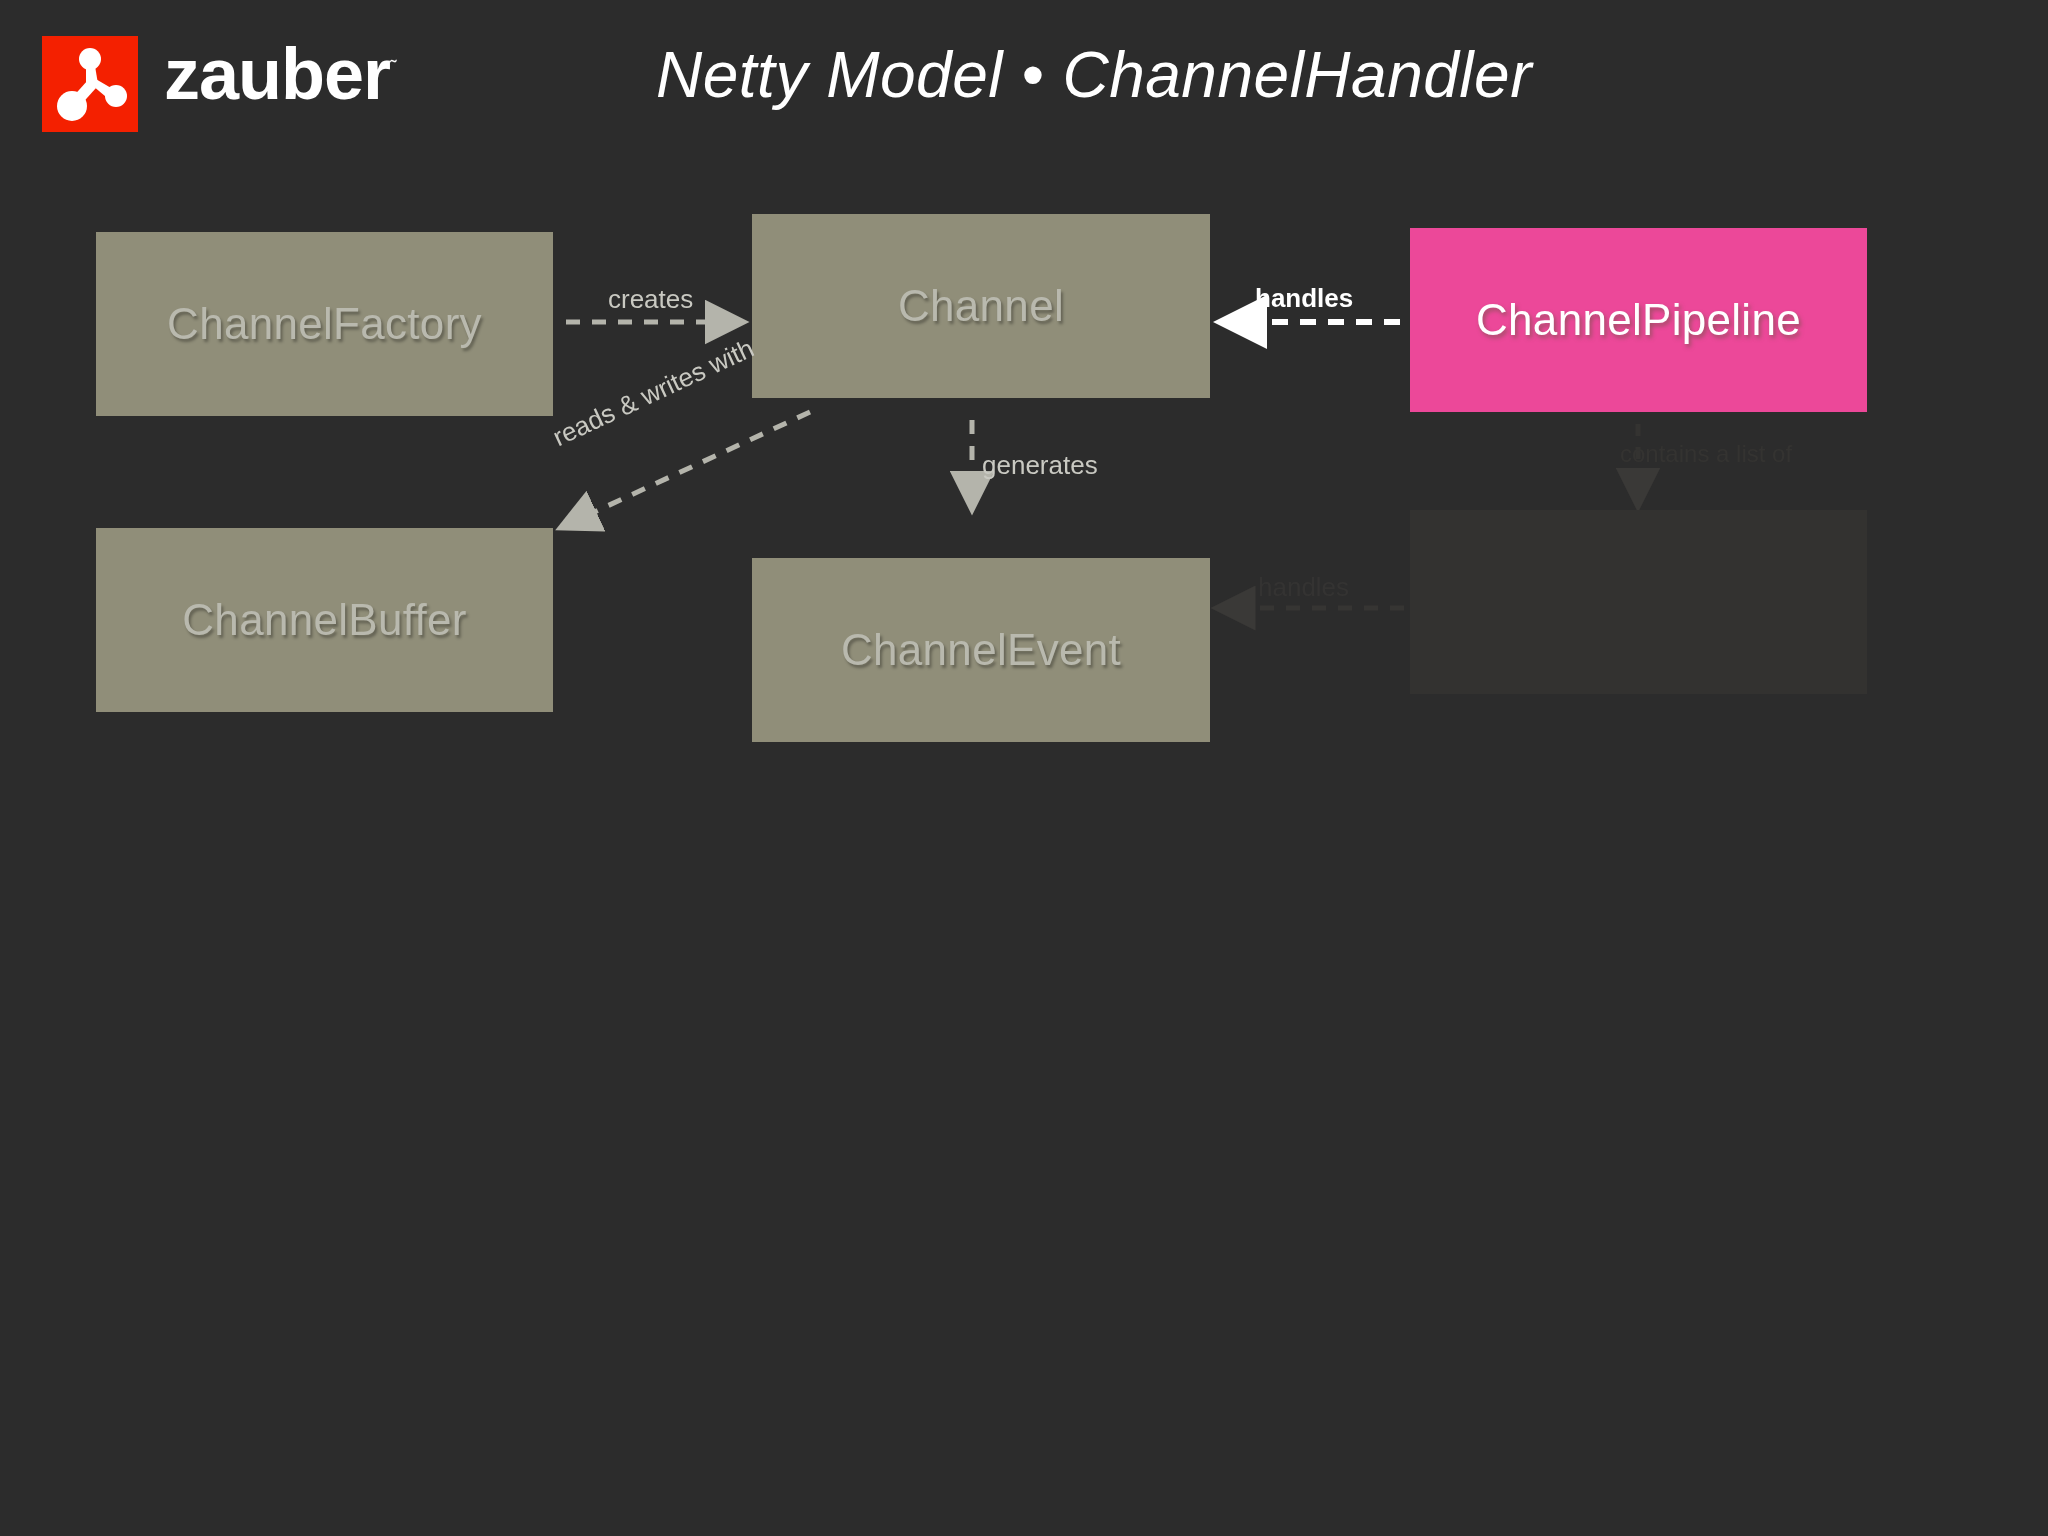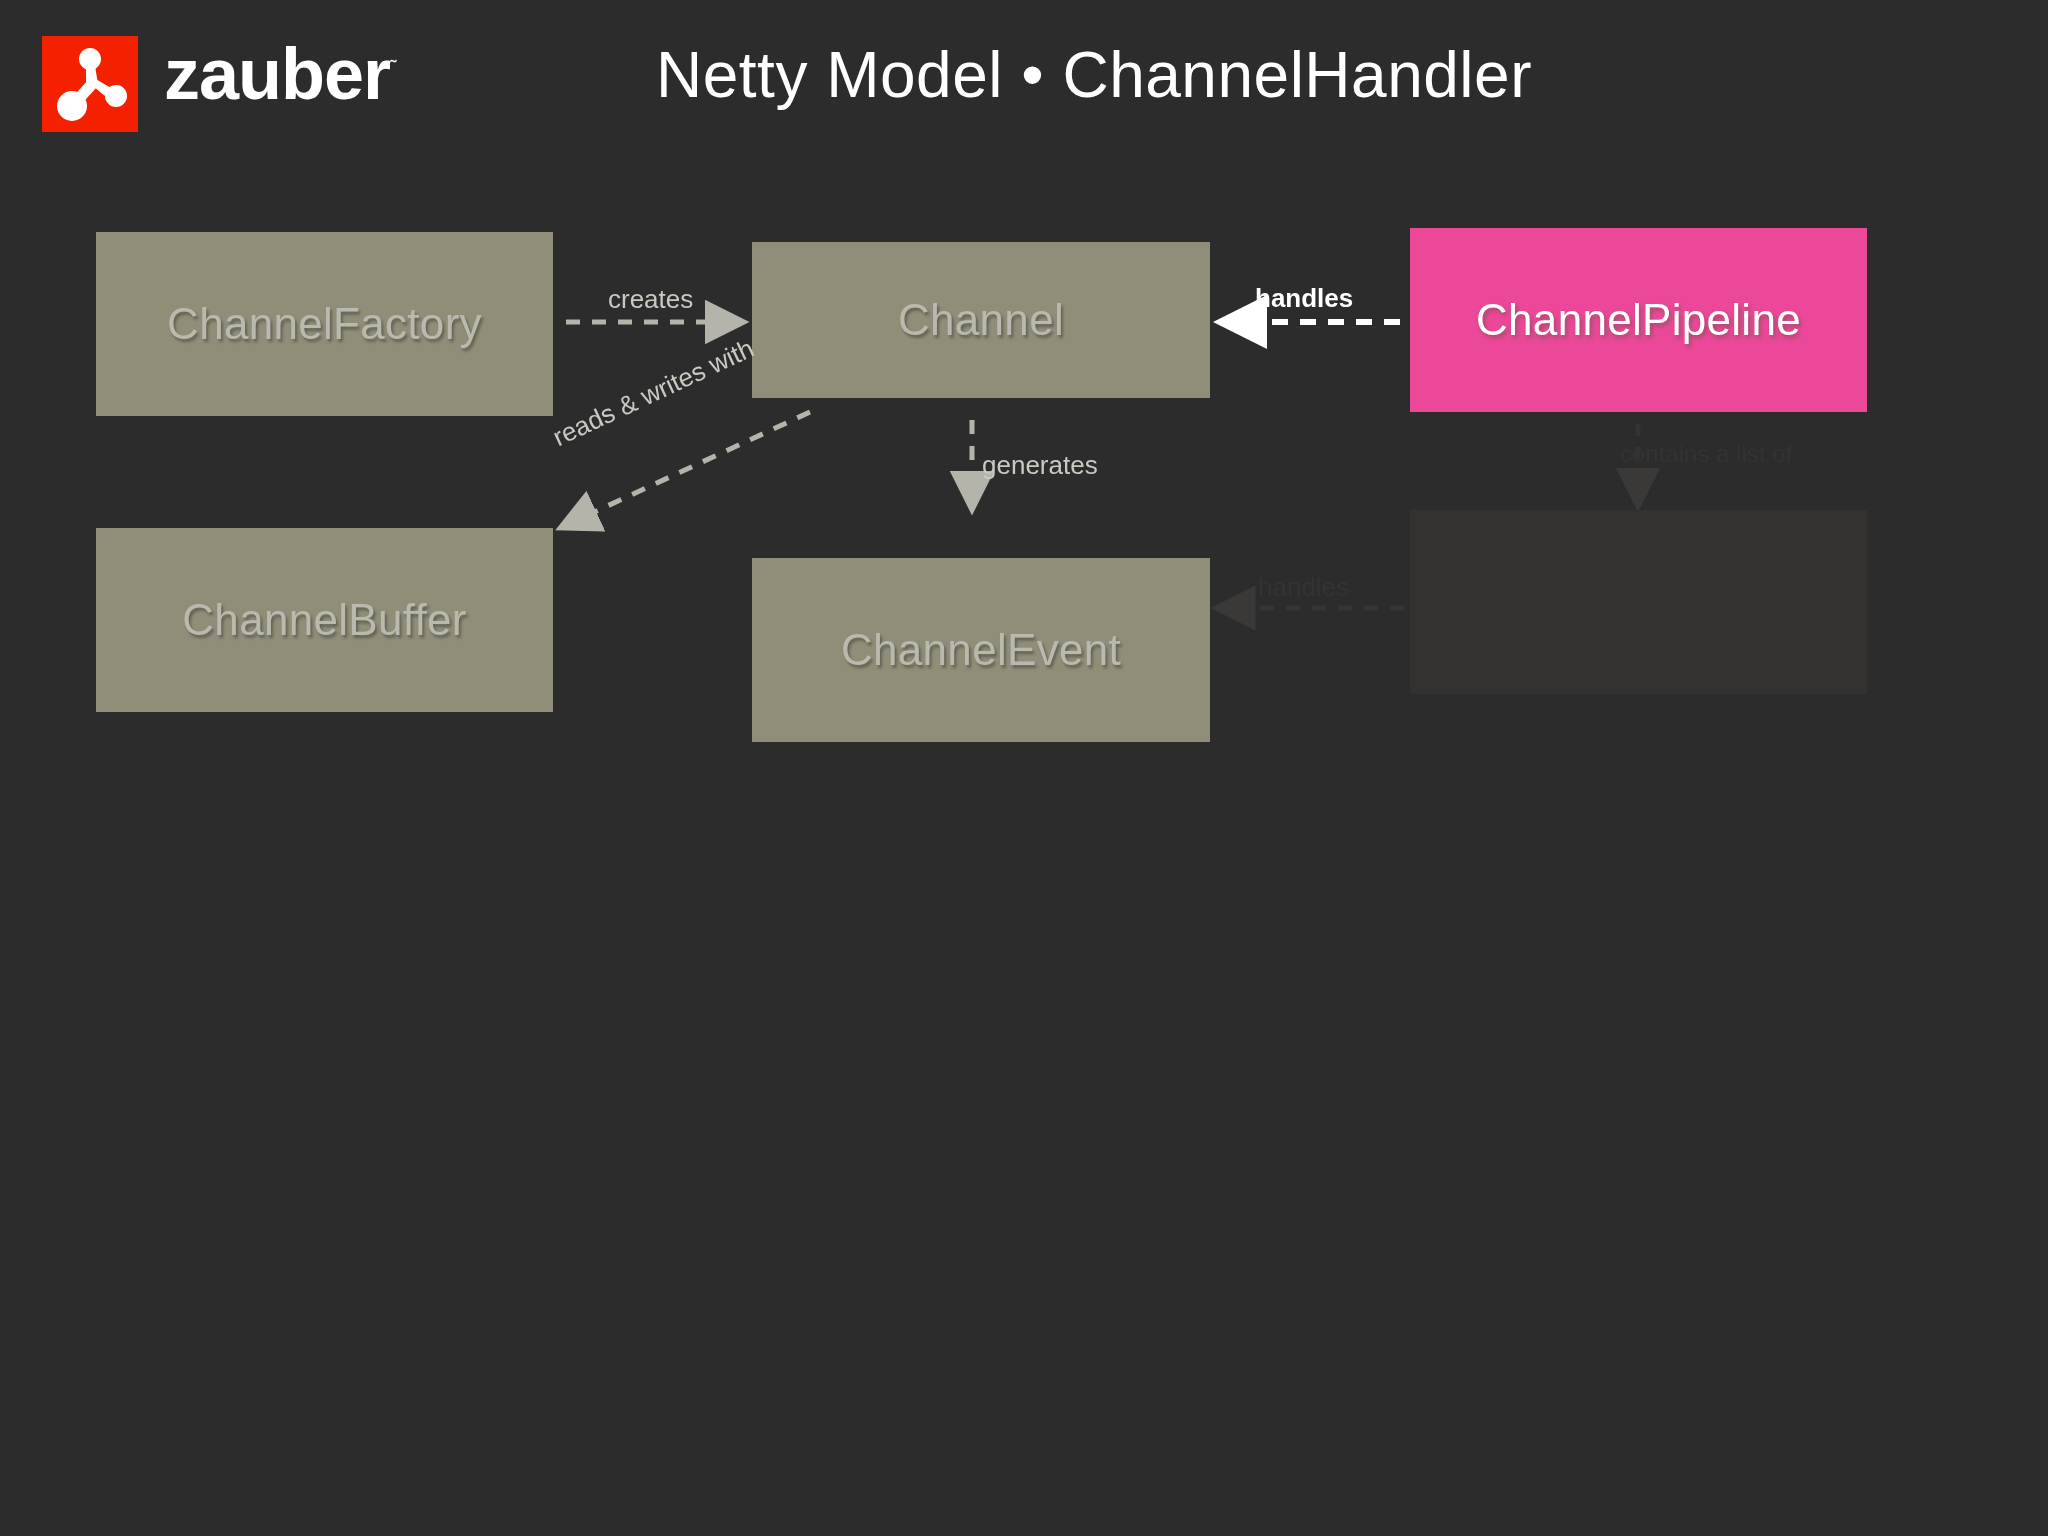--- a/index.html
+++ b/index.html
@@ -55,20 +55,21 @@
     left: 0;
     right: 0;
     top: 38px;
     text-align: center;
     color: #ffffff;
     font-size: 64px;
     font-weight: normal;
     letter-spacing: 0.5px;
     padding-left: 140px;
     box-sizing: border-box;
+    font-style: italic;
   }
 
   
   #diagram {
     position: absolute;
     left: 0;
     top: 0;
     width: 2048px;
     height: 1536px;
   }
@@ -92,21 +93,21 @@
     color: #ffffff;
     text-shadow: 2px 3px 4px rgba(90,85,55,0.55);
   }
   .node.ghost {
     background: #333230;
     color: #3a3936;
     text-shadow: none;
   }
 
   #node-channelfactory { left: 96px;  top: 232px; width: 457px; height: 184px; }
-  #node-channel        { left: 752px; top: 242px; width: 458px; height: 156px; }
+  #node-channel        { left: 752px; top: 214px; width: 458px; height: 184px; }
   #node-channelpipeline{ left: 1410px;top: 228px; width: 457px; height: 184px; }
   #node-channelbuffer  { left: 96px;  top: 528px; width: 457px; height: 184px; }
   #node-channelevent   { left: 752px; top: 518px; width: 458px; height: 184px; margin-top: 40px; }
   #node-channelhandler-ghost { left: 1410px; top: 510px; width: 457px; height: 184px; }
 
   
   #edges {
     position: absolute;
     left: 0; top: 0;
     width: 2048px; height: 1536px;

